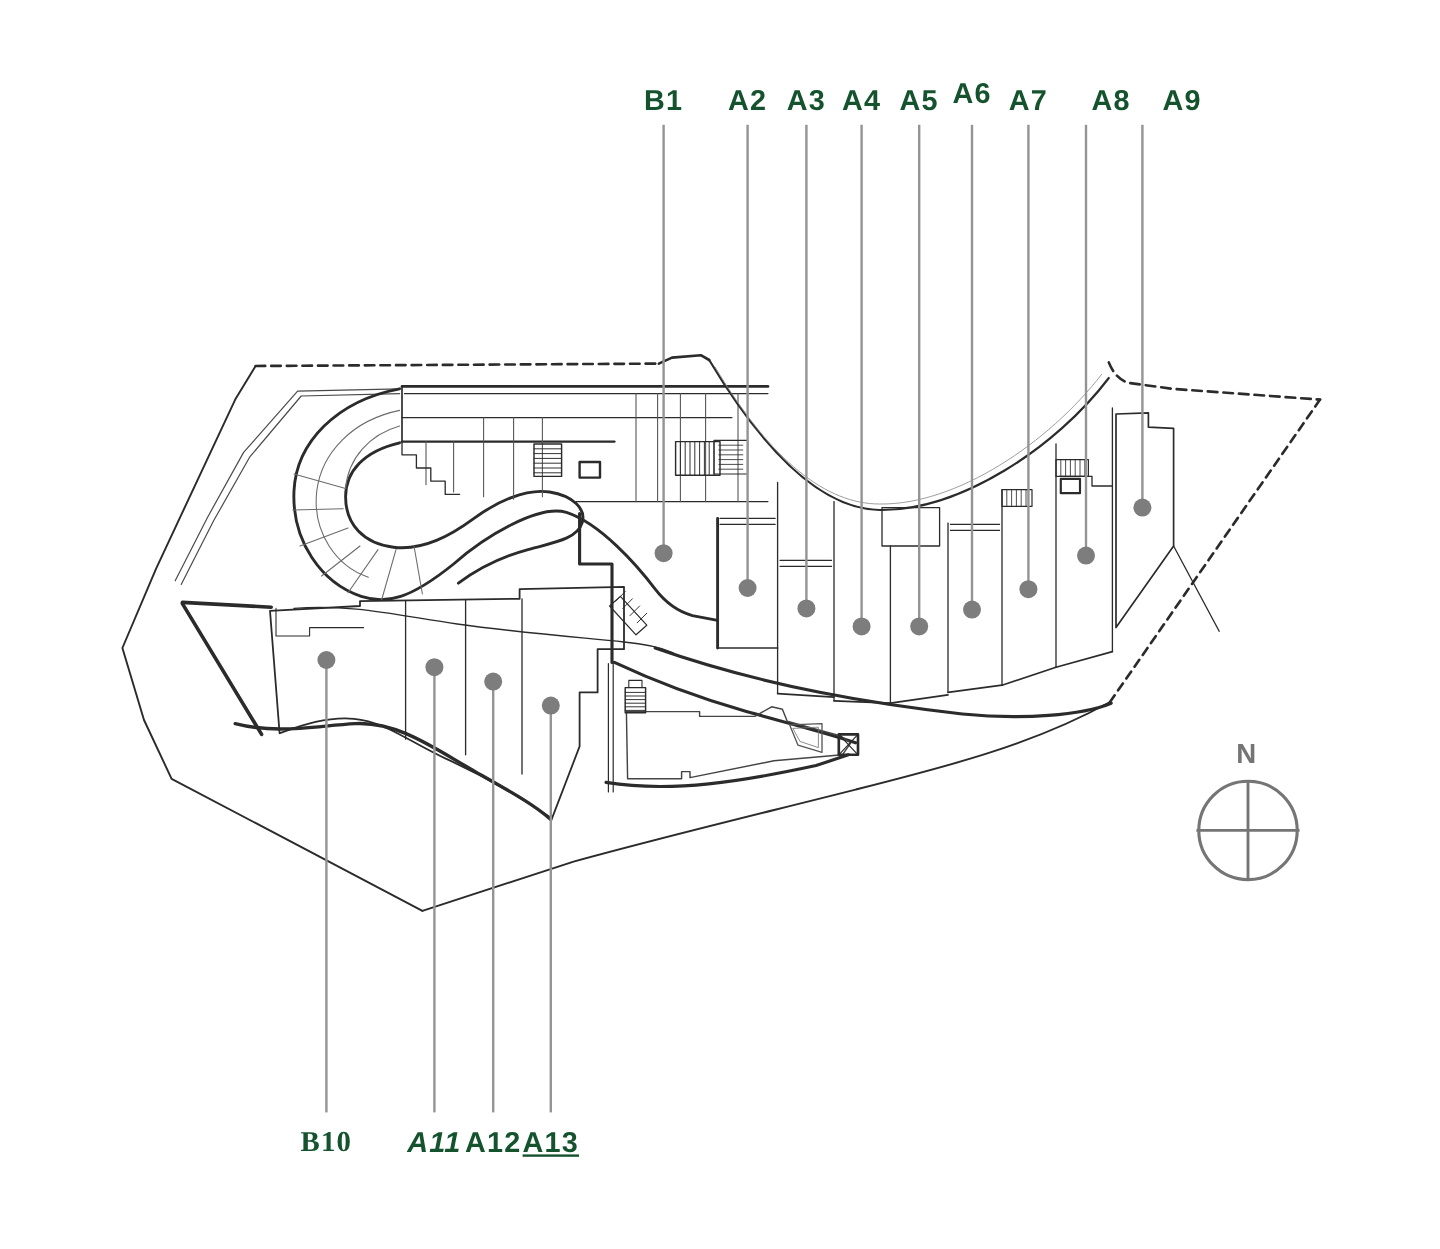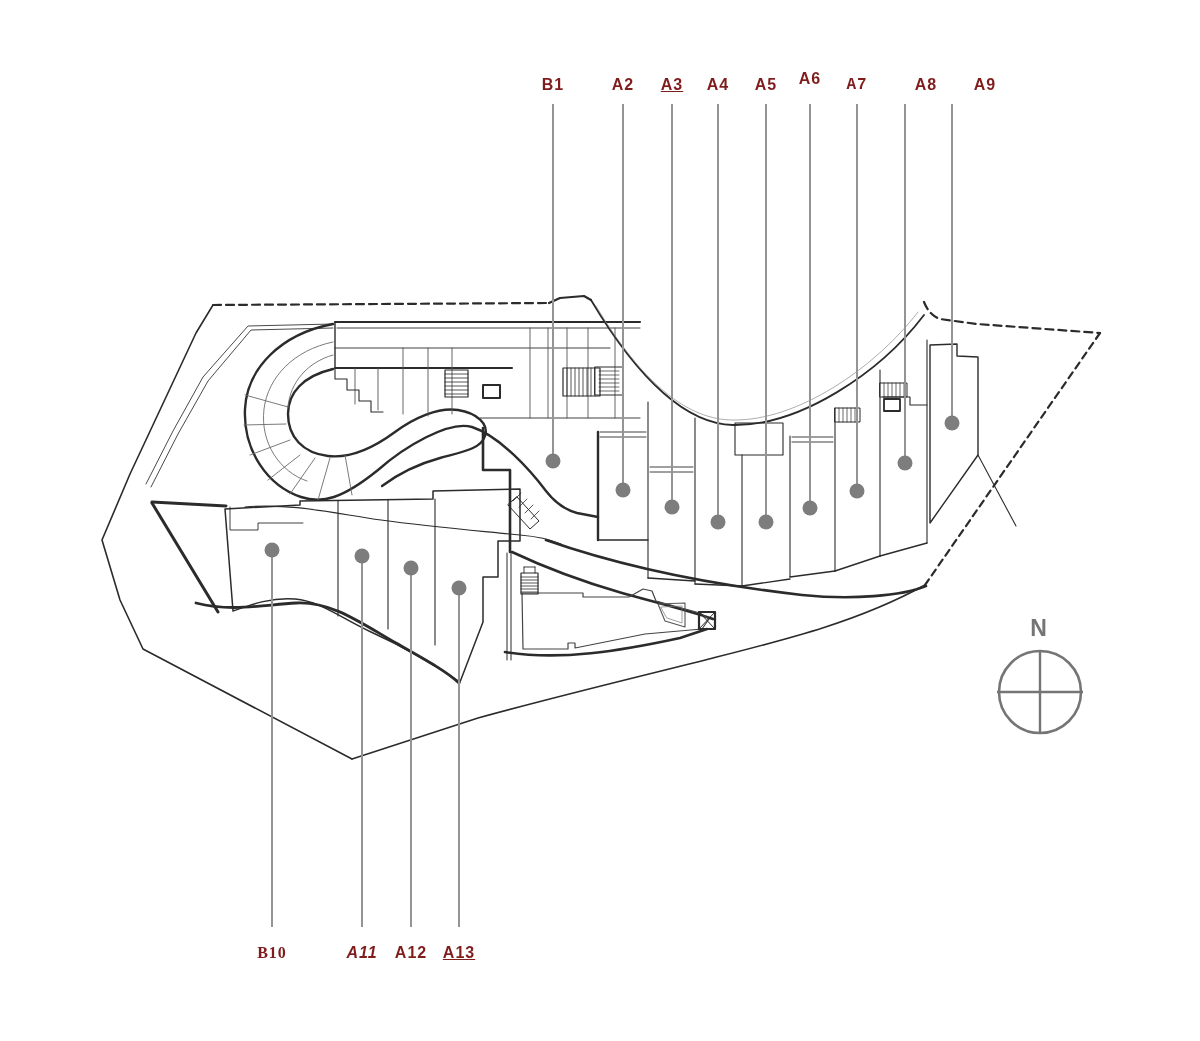--- a/index.html
+++ b/index.html
@@ -3,21 +3,21 @@
 <meta charset="utf-8">
 <style>
   html,body{margin:0;padding:0;background:#ffffff;}
   #canvas{
     position:relative;width:1200px;height:1041px;background:#ffffff;overflow:hidden;
     font-family:"Liberation Sans", sans-serif;
   }
   #plan-svg{position:absolute;left:0;top:0;}
   .unit-label{
     position:absolute;transform:translate(-50%,-50%);
-    font-weight:bold;font-size:16px;letter-spacing:1px;color:#7f1d1d;
+    font-weight:bold;font-size:24px;letter-spacing:1px;color:#14532d;
     white-space:nowrap;cursor:pointer;
   }
   .leader-line{
     position:absolute;width:1.5px;background:#949494;
   }
   .unit-dot{
     position:absolute;width:15px;height:15px;border-radius:50%;
     background:#7d7d7d;transform:translate(-50%,-50%);cursor:pointer;
   }
   .compass-label{
@@ -139,33 +139,33 @@
 
   <div id="annotations">
       <div class="leader-line" style="left: 552.25px; top: 104px; height: 357px;"></div>
       <div class="unit-dot" style="left: 553px; top: 461px;"></div>
       <div class="unit-label" style="left: 553px; top: 85px;">B1</div>
       <div class="leader-line" style="left: 622.25px; top: 104px; height: 386px;"></div>
       <div class="unit-dot" style="left: 623px; top: 490px;"></div>
       <div class="unit-label" style="left: 623px; top: 85px;">A2</div>
       <div class="leader-line" style="left: 671.25px; top: 104px; height: 403px;"></div>
       <div class="unit-dot" style="left: 672px; top: 507px;"></div>
-      <div class="unit-label" style="left: 672px; top: 85px; text-decoration: underline;">A3</div>
+      <div class="unit-label" style="left: 672px; top: 85px;">A3</div>
       <div class="leader-line" style="left: 717.25px; top: 104px; height: 418px;"></div>
       <div class="unit-dot" style="left: 718px; top: 522px;"></div>
       <div class="unit-label" style="left: 718px; top: 85px;">A4</div>
       <div class="leader-line" style="left: 765.25px; top: 104px; height: 418px;"></div>
       <div class="unit-dot" style="left: 766px; top: 522px;"></div>
       <div class="unit-label" style="left: 766px; top: 85px; text-align: center;">A5</div>
       <div class="leader-line" style="left: 809.25px; top: 104px; height: 404px;"></div>
       <div class="unit-dot" style="left: 810px; top: 508px;"></div>
       <div class="unit-label" style="left: 810px; top: 79px;">A6</div>
       <div class="leader-line" style="left: 856.25px; top: 104px; height: 387px;"></div>
       <div class="unit-dot" style="left: 857px; top: 491px;"></div>
-      <div class="unit-label" style="left: 857px; top: 85px; font-family: Liberation Mono, monospace;">A7</div>
+      <div class="unit-label" style="left: 857px; top: 85px;">A7</div>
       <div class="leader-line" style="left: 904.25px; top: 104px; height: 359px;"></div>
       <div class="unit-dot" style="left: 905px; top: 463px;"></div>
       <div class="unit-label" style="left: 905px; top: 85px; margin-left: 21px;">A8</div>
       <div class="leader-line" style="left: 951.25px; top: 104px; height: 319px;"></div>
       <div class="unit-dot" style="left: 952px; top: 423px;"></div>
       <div class="unit-label" style="left: 985px; top: 85px;">A9</div>
       <div class="leader-line" style="left: 271.25px; top: 550px; height: 377px;"></div>
       <div class="unit-dot" style="left: 272px; top: 550px;"></div>
       <div class="unit-label" style="left: 272px; top: 953px; font-family: Liberation Serif, serif;">B10</div>
       <div class="leader-line" style="left: 361.25px; top: 556px; height: 371px;"></div>

